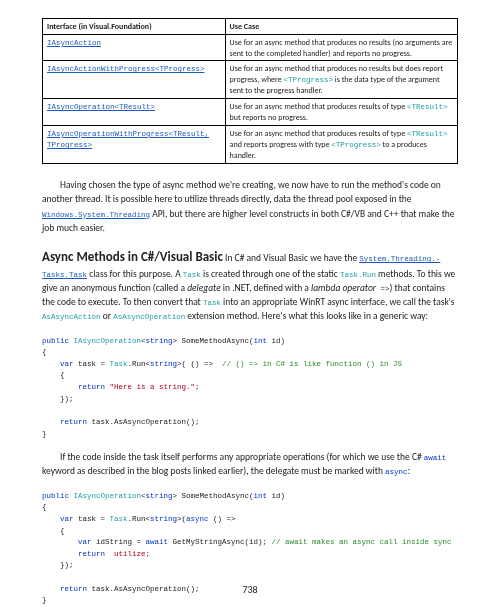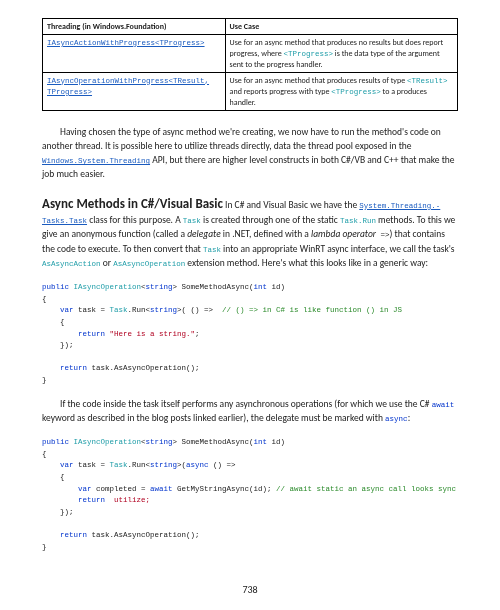--- a/index.html
+++ b/index.html
@@ -73,29 +73,39 @@
     text-align: center;
     font-size: 10px;
   }
 </style>
 </head>
 <body>
 
 <table>
   <thead>
     <tr>
-      <th style="width:44%">Threading (in Windows.Foundation)</th>
+      <th style="width:44%">Interface (in Visual.Foundation)</th>
       <th>Use Case</th>
     </tr>
   </thead>
   <tbody>
     <tr>
+      <td><span class="code-link">IAsyncAction</span></td>
+      <td>Use for an async method that produces no results (no arguments are sent to the completed handler) and reports no progress.</td>
+    </tr>
+    <tr>
       <td><span class="code-link">IAsyncActionWithProgress&lt;TProgress&gt;</span></td>
       <td>
         <span>Use for an async method that produces no results but does report progress, where </span><span class="code-inline type-cyan">&lt;TProgress&gt;</span><span> is the data type of the argument sent to the progress handler.</span>
+      </td>
+    </tr>
+    <tr>
+      <td><span class="code-link">IAsyncOperation&lt;TResult&gt;</span></td>
+      <td>
+        <span>Use for an async method that produces results of type </span><span class="code-inline type-cyan">&lt;TResult&gt;</span><span> but reports no progress.</span>
       </td>
     </tr>
     <tr>
       <td><span class="code-link">IAsyncOperationWithProgress&lt;TResult, TProgress&gt;</span></td>
       <td>
         <span>Use for an async method that produces results of type </span><span class="code-inline type-cyan">&lt;TResult&gt;</span><span> and reports progress with type </span><span class="code-inline type-cyan">&lt;TProgress&gt;</span><span> to a produces handler.</span>
       </td>
     </tr>
   </tbody>
 </table>
@@ -112,27 +122,27 @@
 <span>{</span>
 <span class="kw-blue">    var</span><span> task = </span><span class="kw-teal">Task</span><span>.Run&lt;</span><span class="kw-blue">string</span><span>&gt;( () =&gt;  </span><span class="cmt-green">// () =&gt; in C# is like function () in JS</span>
 <span>    {</span>
 <span class="kw-blue">        return</span><span class="str-red"> "Here is a string."</span><span>;</span>
 <span>    });</span>
 <span></span>
 <span class="kw-blue">    return</span><span> task.AsAsyncOperation();</span>
 <span>}</span></pre>
 
 <p class="para para-indent">
-  <span>If the code inside the task itself performs any asynchronous operations (for which we use the C# </span><span class="code-inline kw-blue">await</span><span> keyword as described in the blog posts linked earlier), the delegate must be marked with </span><span class="code-inline kw-blue">async</span><span>:</span>
+  <span>If the code inside the task itself performs any appropriate operations (for which we use the C# </span><span class="code-inline kw-blue">await</span><span> keyword as described in the blog posts linked earlier), the delegate must be marked with </span><span class="code-inline kw-blue">async</span><span>:</span>
 </p>
 
 <pre class="codeblock"><span class="kw-blue">public</span><span class="kw-teal"> IAsyncOperation</span><span>&lt;</span><span class="kw-blue">string</span><span>&gt; SomeMethodAsync(</span><span class="kw-blue">int</span><span> id)</span>
 <span>{</span>
 <span class="kw-blue">    var</span><span> task = </span><span class="kw-teal">Task</span><span>.Run&lt;</span><span class="kw-blue">string</span><span>&gt;(</span><span class="kw-blue">async</span><span> () =&gt;</span>
 <span>    {</span>
-<span class="kw-blue">        var</span><span> completed = </span><span class="kw-blue">await</span><span> GetMyStringAsync(id); </span><span class="cmt-green">// await static an async call looks sync</span>
+<span class="kw-blue">        var</span><span> idString = </span><span class="kw-blue">await</span><span> GetMyStringAsync(id); </span><span class="cmt-green">// await makes an async call inside sync</span>
 <span class="kw-blue">        return</span><span> </span><span class="str-red"> utilize;</span>
 <span>    });</span>
 <span></span>
 <span class="kw-blue">    return</span><span> task.AsAsyncOperation();</span>
 <span>}</span></pre>
 
 <div class="page-num">738</div>
 
 </body></html>

